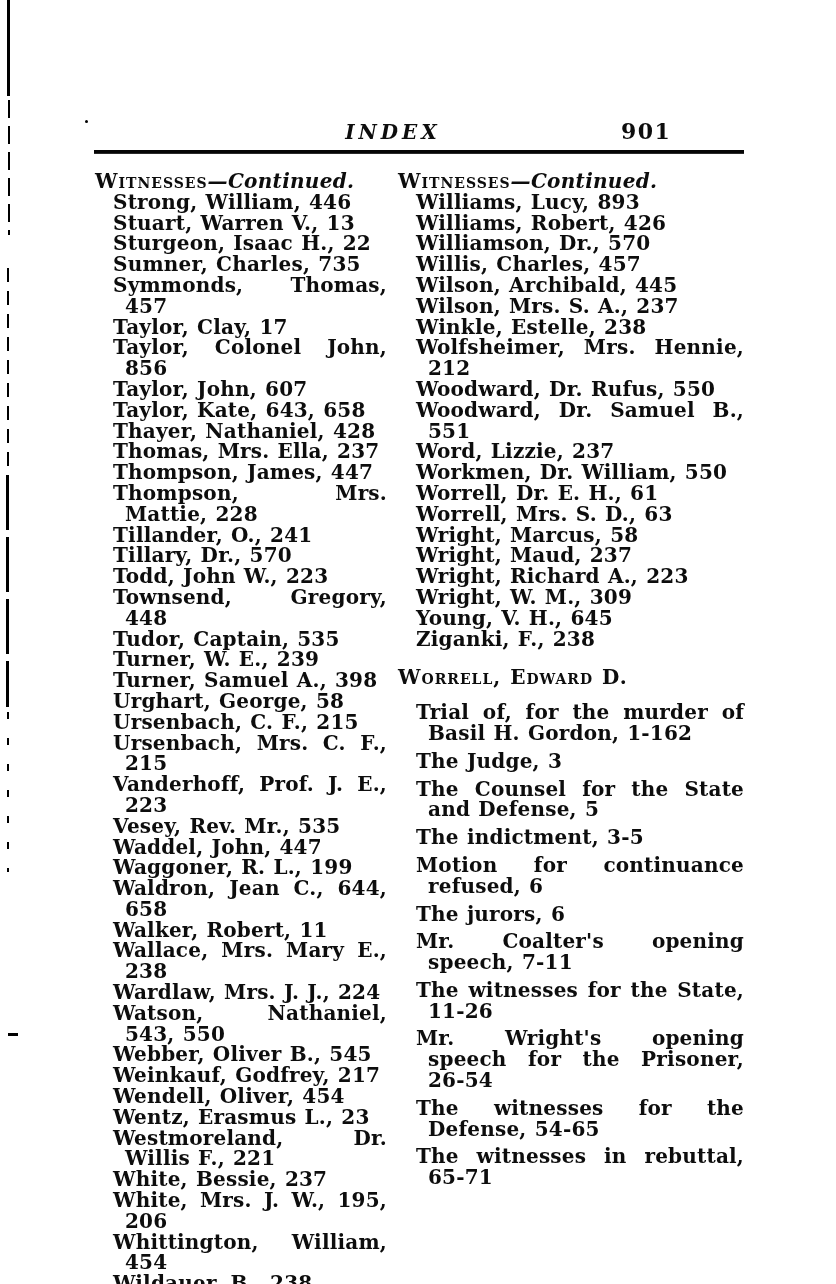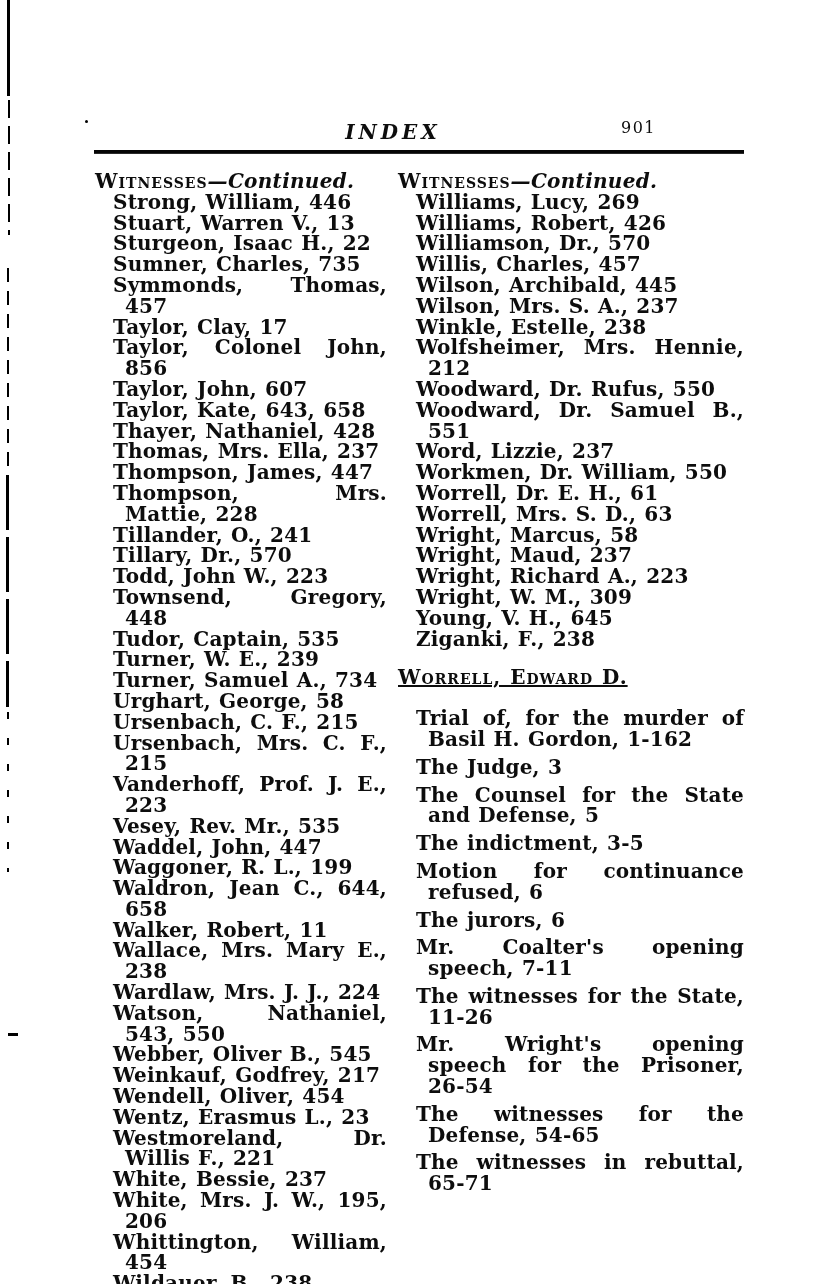--- a/index.html
+++ b/index.html
@@ -15,21 +15,21 @@
 
   
   .title {
     position: absolute; top: 120px; left: 70px; width: 646px;
     text-align: center;
     font-size: 20px; font-weight: 700; font-style: italic;
     letter-spacing: 4px;
   }
   .pageno {
     position: absolute; top: 118px; left: 621px;
-    font-size: 16px; font-weight: 400; letter-spacing: 1.5px;
+    font-size: 22px; font-weight: 700; letter-spacing: 1.5px;
   }
   .rule {
     position: absolute; top: 150px; left: 94px; width: 650px; height: 4px;
     background: linear-gradient(to bottom, #050505 0 70%, #2a2a2a 70% 100%);
   }
 
   
   .col {
     position: absolute; top: 171px;
     font-size: 20px; font-weight: 700;
@@ -43,21 +43,21 @@
   .sc { font-variant: small-caps; letter-spacing: 1px; }
   .col-heading .it { font-style: italic; letter-spacing: 0.3px; }
 
   .entry {
     padding-left: 30px; text-indent: -12px;
     text-align: justify;
     margin: 0;
   }
 
   .subsection { margin-top: 18px; }
-  .sub-heading { margin-bottom: 20px; text-decoration: underline; }
+  .sub-heading { margin-bottom: 14px; }
   .spaced .entry { margin-bottom: 7px; }
 
   
   .artifact { position: absolute; background: #000; }
   .a1 { left: 7px; top: 0;      width: 3px;  height: 96px; }
   .a2 { left: 8px; top: 100px;  width: 2px;  height: 135px;
         background: repeating-linear-gradient(to bottom, #000 0 18px, transparent 18px 26px); }
   .a3 { left: 7px; top: 268px;  width: 2px;  height: 200px;
         background: repeating-linear-gradient(to bottom, #000 0 14px, transparent 14px 23px); }
   .a4 { left: 6px; top: 475px;  width: 3px;  height: 232px;
@@ -119,21 +119,21 @@
         <div class="entry">Tillary, Dr., 570</div>
 
         <div class="entry">Todd, John W., 223</div>
 
         <div class="entry">Townsend, Gregory, 448</div>
 
         <div class="entry">Tudor, Captain, 535</div>
 
         <div class="entry">Turner, W. E., 239</div>
 
-        <div class="entry">Turner, Samuel A., 734</div>
+        <div class="entry">Turner, Samuel A., 398</div>
 
         <div class="entry">Urghart, George, 58</div>
 
         <div class="entry">Ursenbach, C. F., 215</div>
 
         <div class="entry">Ursenbach, Mrs. C. F., 215</div>
 
         <div class="entry">Vanderhoff, Prof. J. E., 223</div>
 
         <div class="entry">Vesey, Rev. Mr., 535</div>
@@ -173,21 +173,21 @@
         <div class="entry">Wilkinson, Thomas, 425</div>
 
         <div class="entry">Willard, Ruth, 550</div>
       </div>
   </section>
 
   <section class="col col-right">
     <div class="col-heading"><span class="sc">Witnesses</span><span class="it">—Continued.</span></div>
     <div class="entries">
 
-        <div class="entry">Williams, Lucy, 269</div>
+        <div class="entry">Williams, Lucy, 893</div>
 
         <div class="entry">Williams, Robert, 426</div>
 
         <div class="entry">Williamson, Dr., 570</div>
 
         <div class="entry">Willis, Charles, 457</div>
 
         <div class="entry">Wilson, Archibald, 445</div>
 
         <div class="entry">Wilson, Mrs. S. A., 237</div>

